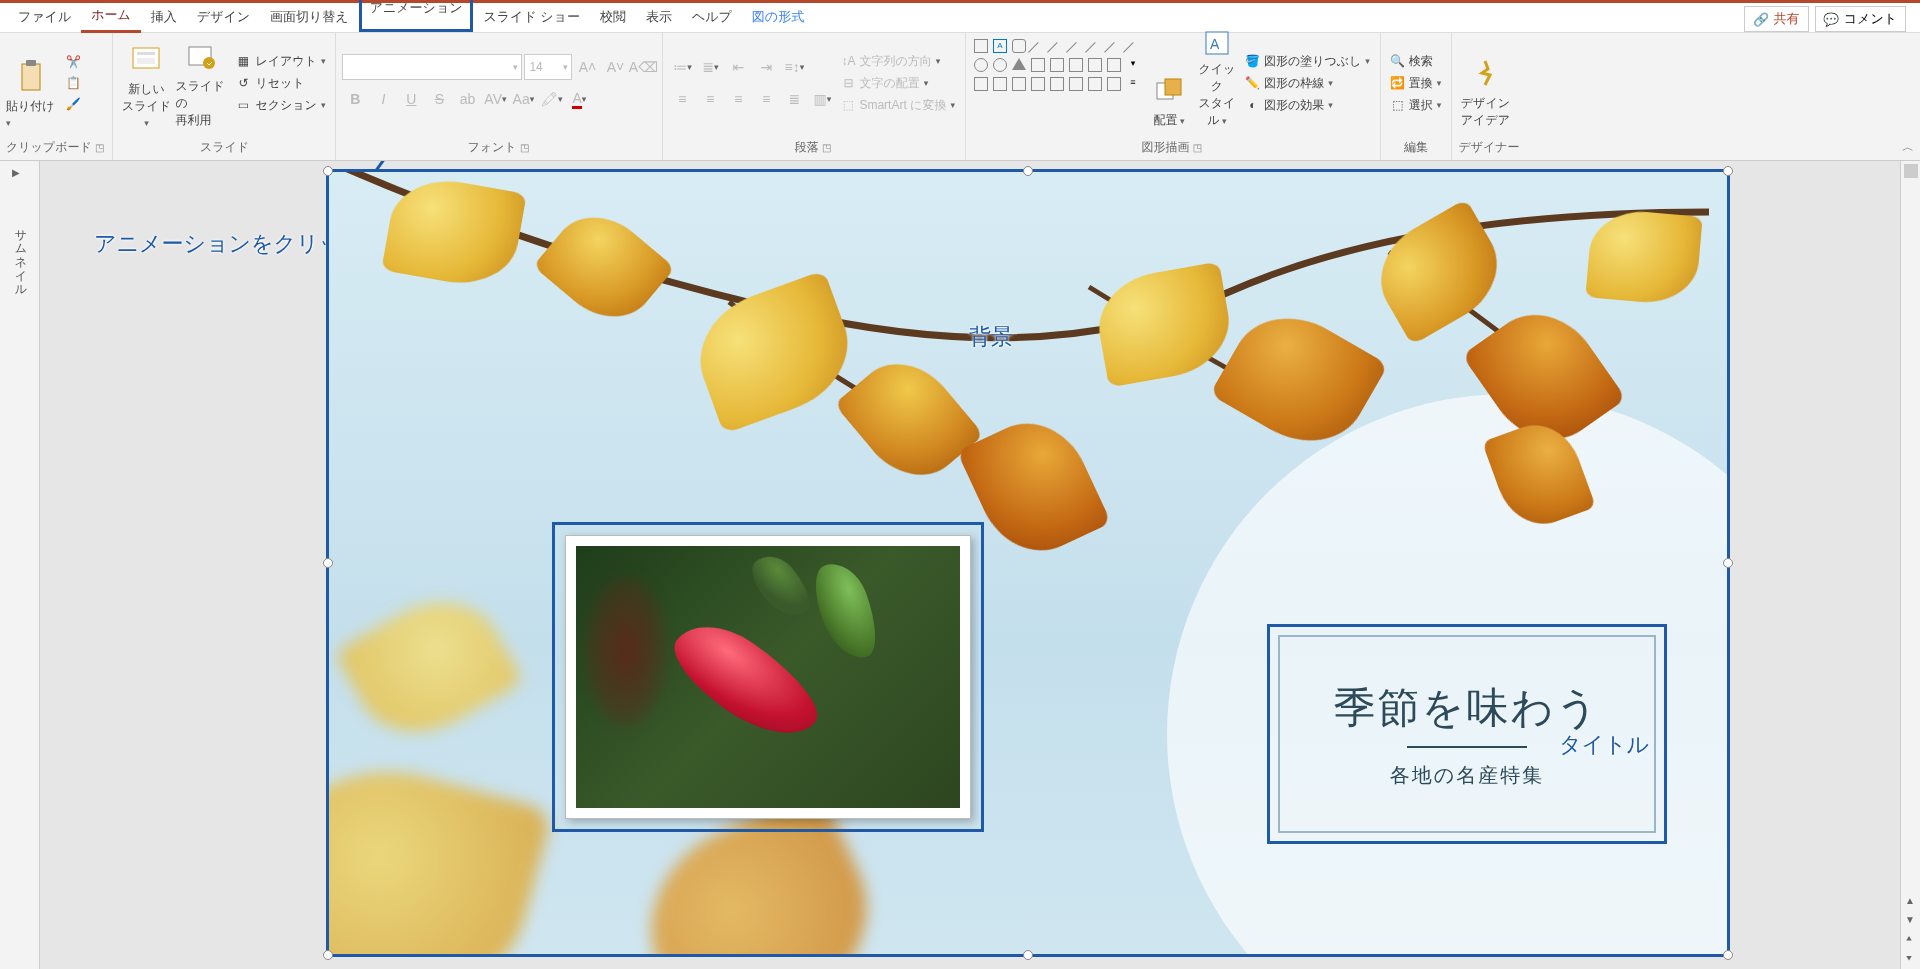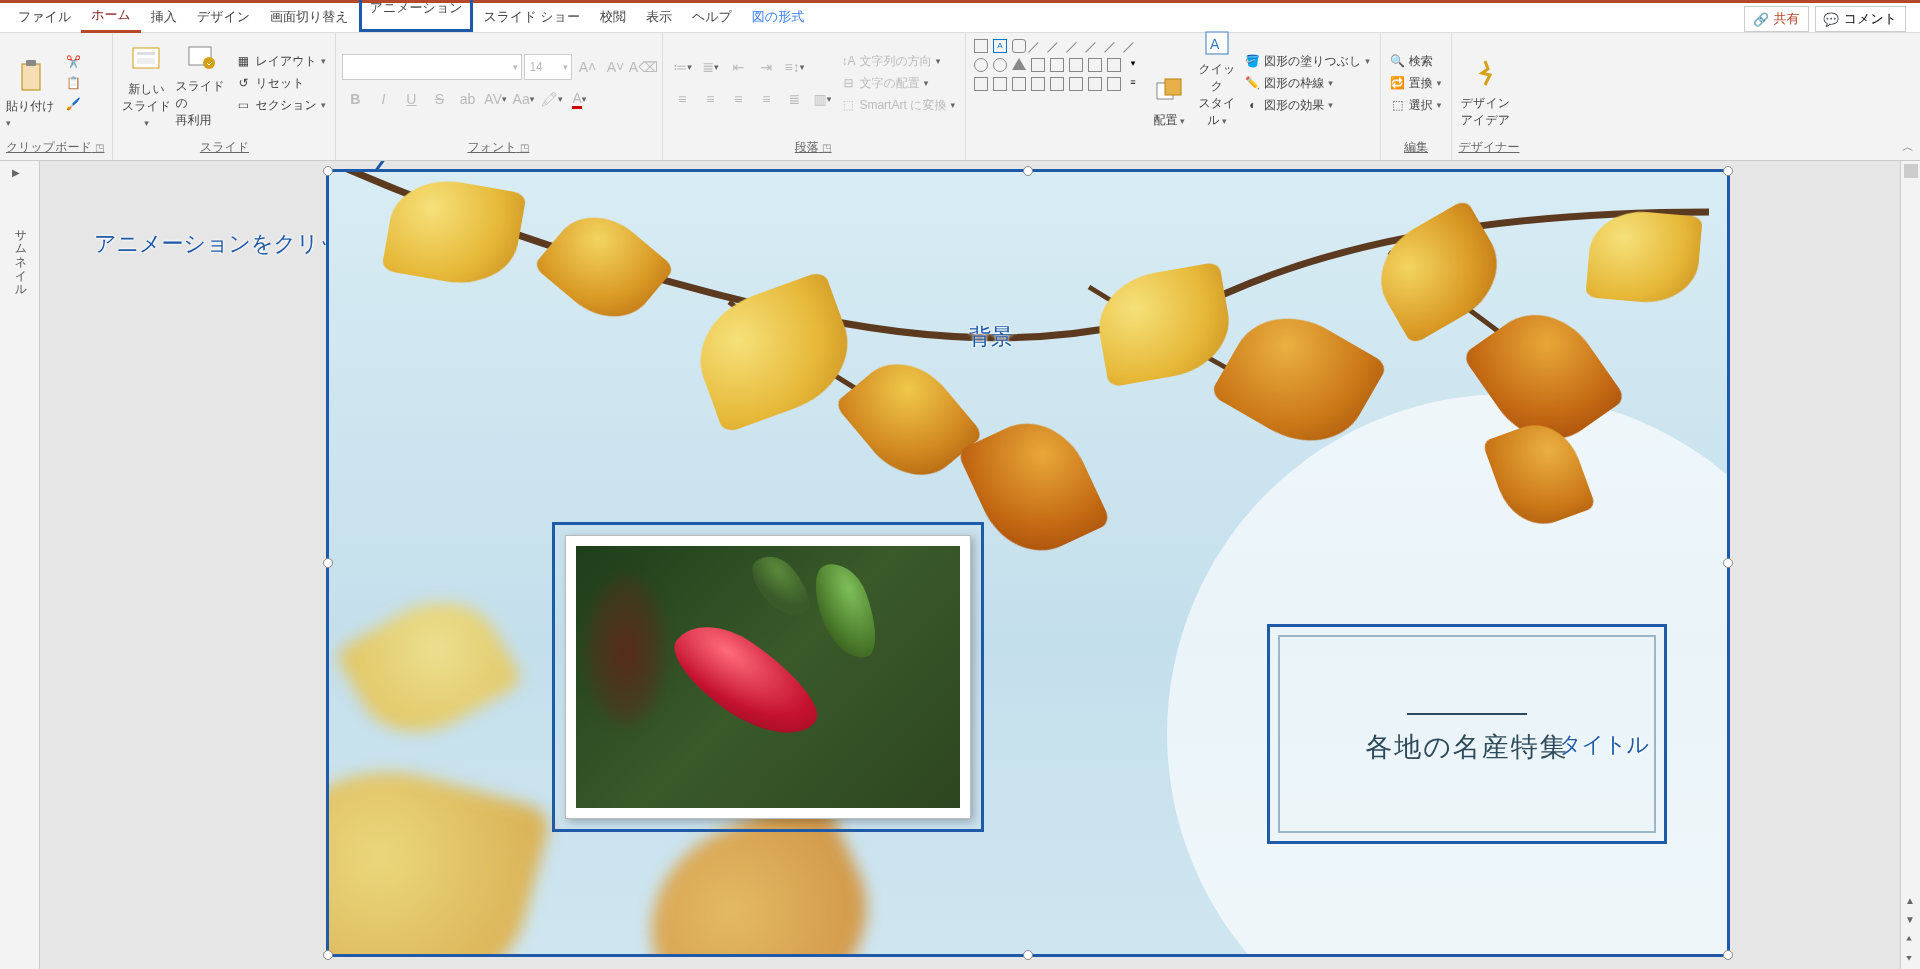--- a/index.html
+++ b/index.html
@@ -15,21 +15,21 @@
   .tab.contextual { color:#3b82f6; }
   .tab-highlight { border:3px solid #1e5aa8; padding:2px 8px 12px;}
   .tabs-right { margin-left:auto; display:flex; gap:6px; align-items:center; padding-right:6px;}
   .share-btn,.comment-btn { border:1px solid #ccc; padding:3px 8px; font-size:13px; display:flex; align-items:center; gap:4px; cursor:pointer; background:#fff;}
   .share-btn{color:#B7472A;}
 
   
   .ribbon { height:128px; background:#F3F3F3; border-bottom:1px solid #ccc; display:flex; position:relative;}
   .group { border-right:1px solid #ddd; display:flex; flex-direction:column; padding:4px 6px 2px; }
   .group-body { flex:1; display:flex; align-items:flex-start; gap:2px;}
-  .group-label { font-size:12px; color:#666; text-align:center; padding:2px 0;text-decoration:underline;}
+  .group-label { font-size:12px; color:#666; text-align:center; padding:2px 0;}
   .big-btn { display:flex; flex-direction:column; align-items:center; justify-content:flex-end; width:54px; height:92px; cursor:pointer; font-size:12px; color:#444; gap:4px;}
   .big-btn.narrow{width:46px;}
   .big-icon { width:34px; height:34px; display:flex; align-items:center; justify-content:center;}
   .stack { display:flex; flex-direction:column; gap:3px; justify-content:center; height:92px;}
   .small-btn { display:flex; align-items:center; gap:4px; font-size:12px; color:#444; padding:1px 4px; cursor:pointer; white-space:nowrap;}
   .icon16{width:16px;height:16px;display:inline-flex;align-items:center;justify-content:center;}
   .icon14{width:14px;height:14px;display:inline-flex;align-items:center;justify-content:center;}
   .dd::after{content:" ▾"; font-size:9px; color:#666;}
   .dlg-launch{font-size:10px;color:#888;text-align:right;padding-right:2px;}
 
@@ -79,21 +79,21 @@
   .pepper1{position:absolute;left:90px;top:100px;width:160px;height:70px;background:radial-gradient(ellipse at 30% 30%,#ff6b7a,#c41230 60%,#8a0a1f);border-radius:40% 60% 50% 50%/60% 40% 60% 40%;transform:rotate(35deg);}
   .pepper2{position:absolute;left:220px;top:40px;width:100px;height:50px;background:radial-gradient(ellipse at 30% 30%,#7fbf5a,#4a7a2a 60%,#2d4a18);border-radius:40% 60% 50% 50%/60% 40% 60% 40%;transform:rotate(70deg);}
   .pepper3{position:absolute;left:170px;top:20px;width:70px;height:40px;background:radial-gradient(ellipse at 30% 30%,#5a8a3a,#3a5a2a 60%);border-radius:40% 60% 50% 50%/60% 40% 60% 40%;transform:rotate(50deg);}
   .pepper-blur{position:absolute;left:10px;top:30px;width:80px;height:150px;background:radial-gradient(ellipse,#5a2a1a,transparent);filter:blur(6px);border-radius:50%;}
 
   
   .title-frame{position:absolute;right:60px;bottom:110px;width:400px;height:220px;border:3px solid #1e5aa8;}
   .title-box{position:absolute;inset:8px;border:2px solid #9ab6c8;background:rgba(255,255,255,.0);display:flex;flex-direction:column;align-items:center;justify-content:center;}
   .title-main{font-size:42px;color:#2d4a5a;font-family:"Yu Mincho",serif;letter-spacing:2px;}
   .title-rule{width:120px;border-top:2px solid #2d4a5a;margin:10px 0 14px;}
-  .title-sub{font-size:27px;color:#2d4a5a;font-family:Liberation Mono, monospace;letter-spacing:2px;}
+  .title-sub{font-size:20px;color:#2d4a5a;font-family:Liberation Mono, monospace;letter-spacing:2px;}
 
   
   .anno{position:absolute;color:#1e5aa8;font-size:22px;font-weight:500;text-shadow:0 0 3px #fff,0 0 3px #fff;}
   .arrow-line{position:absolute;}
 
   .ribbon-collapse{position:absolute;right:6px;bottom:4px;color:#666;font-size:12px;cursor:pointer;}
 </style>
 </head>
 <body>
 
@@ -324,20 +324,21 @@
         <div class="small-btn dd">
             <span class="icon14">✏️</span>
             <span>図形の枠線</span>
           </div>
         <div class="small-btn dd">
             <span class="icon14">◐</span>
             <span>図形の効果</span>
           </div>
       </div>
     </div>
+    <div class="group-label"><span>図形描画</span> <span class="dlg-launch">◳</span></div>
   </div>
 
   <div class="group">
     <div class="group-body">
       <div class="stack">
         <div class="small-btn">
             <span class="icon14">🔍</span>
             <span>検索</span>
           </div>
         <div class="small-btn dd">
@@ -431,20 +432,21 @@
             <div class="pepper-blur"></div>
             <div class="pepper3"></div>
             <div class="pepper2"></div>
             <div class="pepper1"></div>
           </div>
         </div>
       </div>
 
       <div class="title-frame">
         <div class="title-box">
+          <div class="title-main">季節を味わう</div>
           <div class="title-rule"></div>
           <div class="title-sub">各地の名産特集</div>
         </div>
       </div>
 
       <div class="sel-handle h-tl"></div>
       <div class="sel-handle h-tm"></div>
       <div class="sel-handle h-tr"></div>
       <div class="sel-handle h-ml"></div>
       <div class="sel-handle h-mr"></div>

